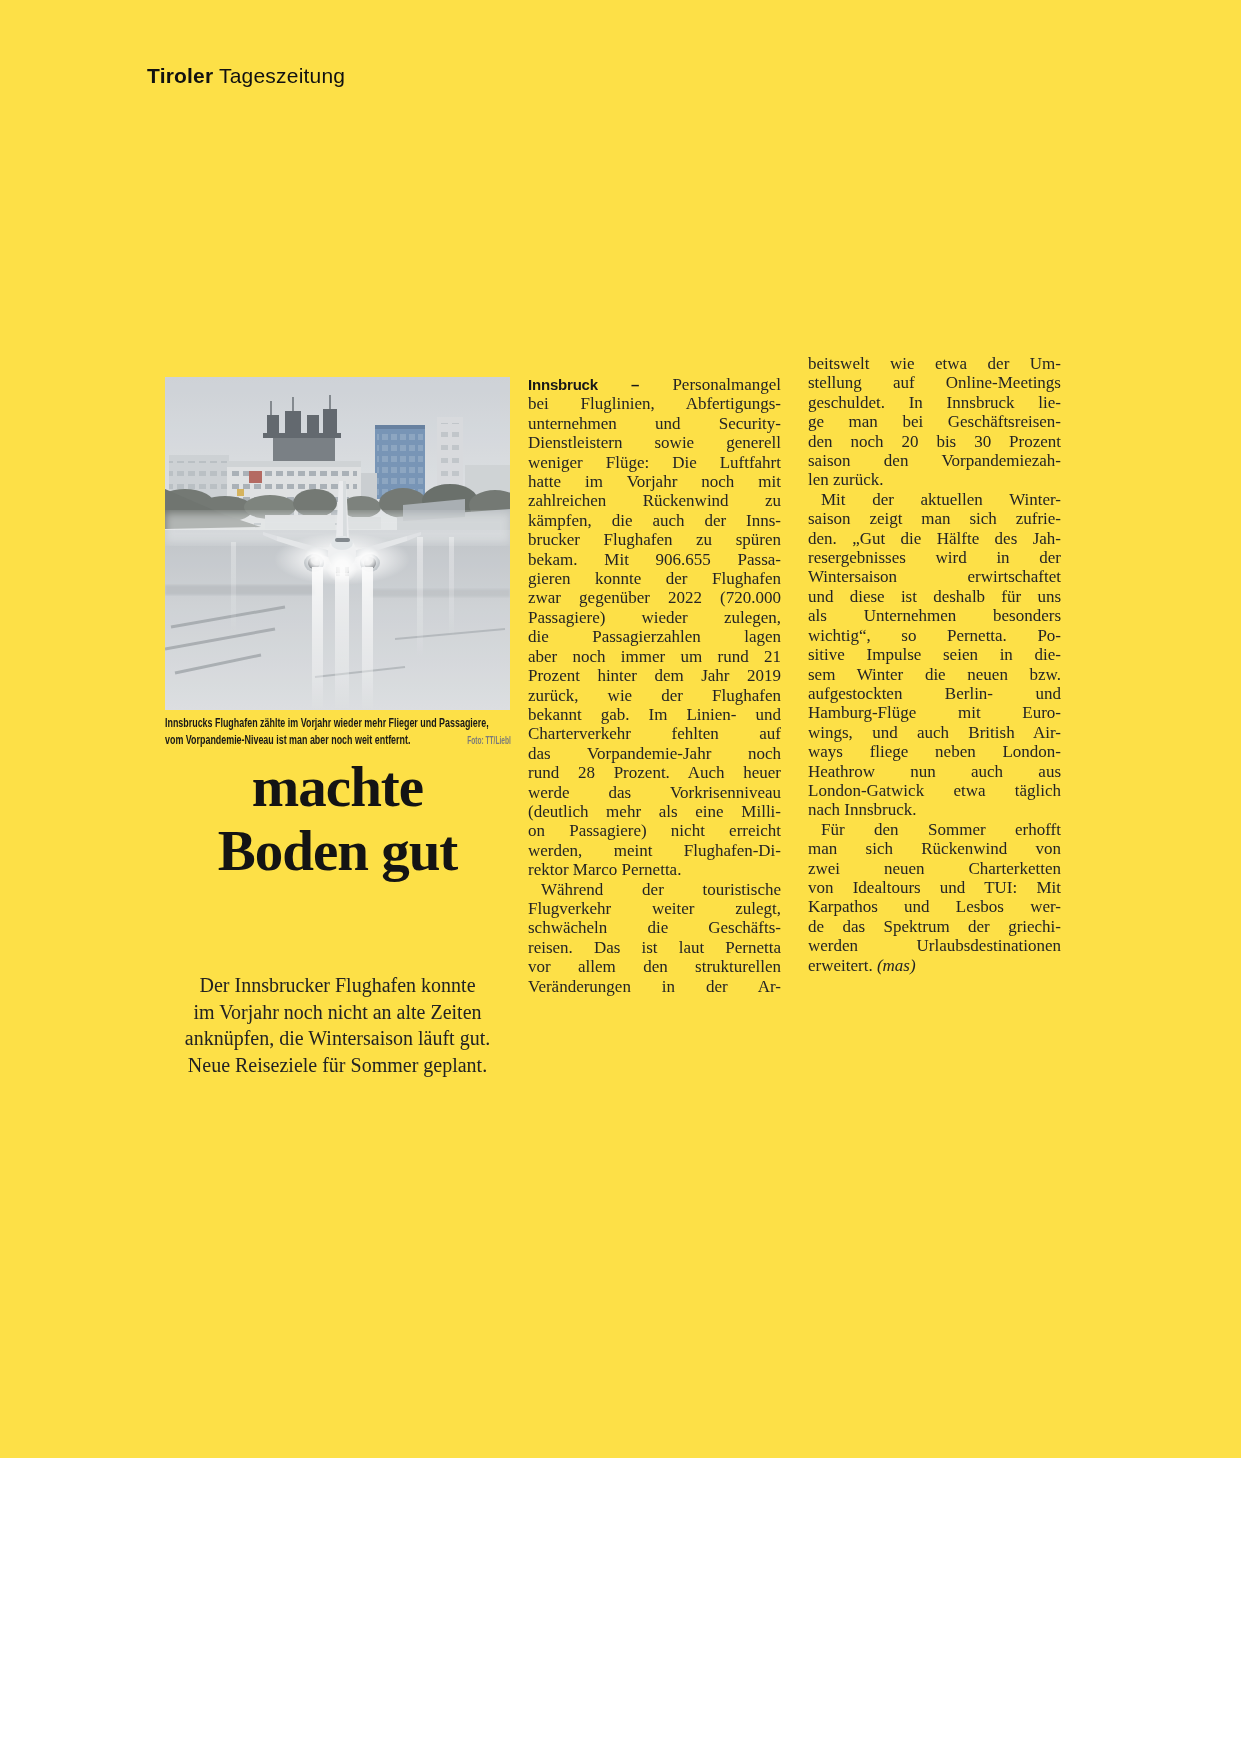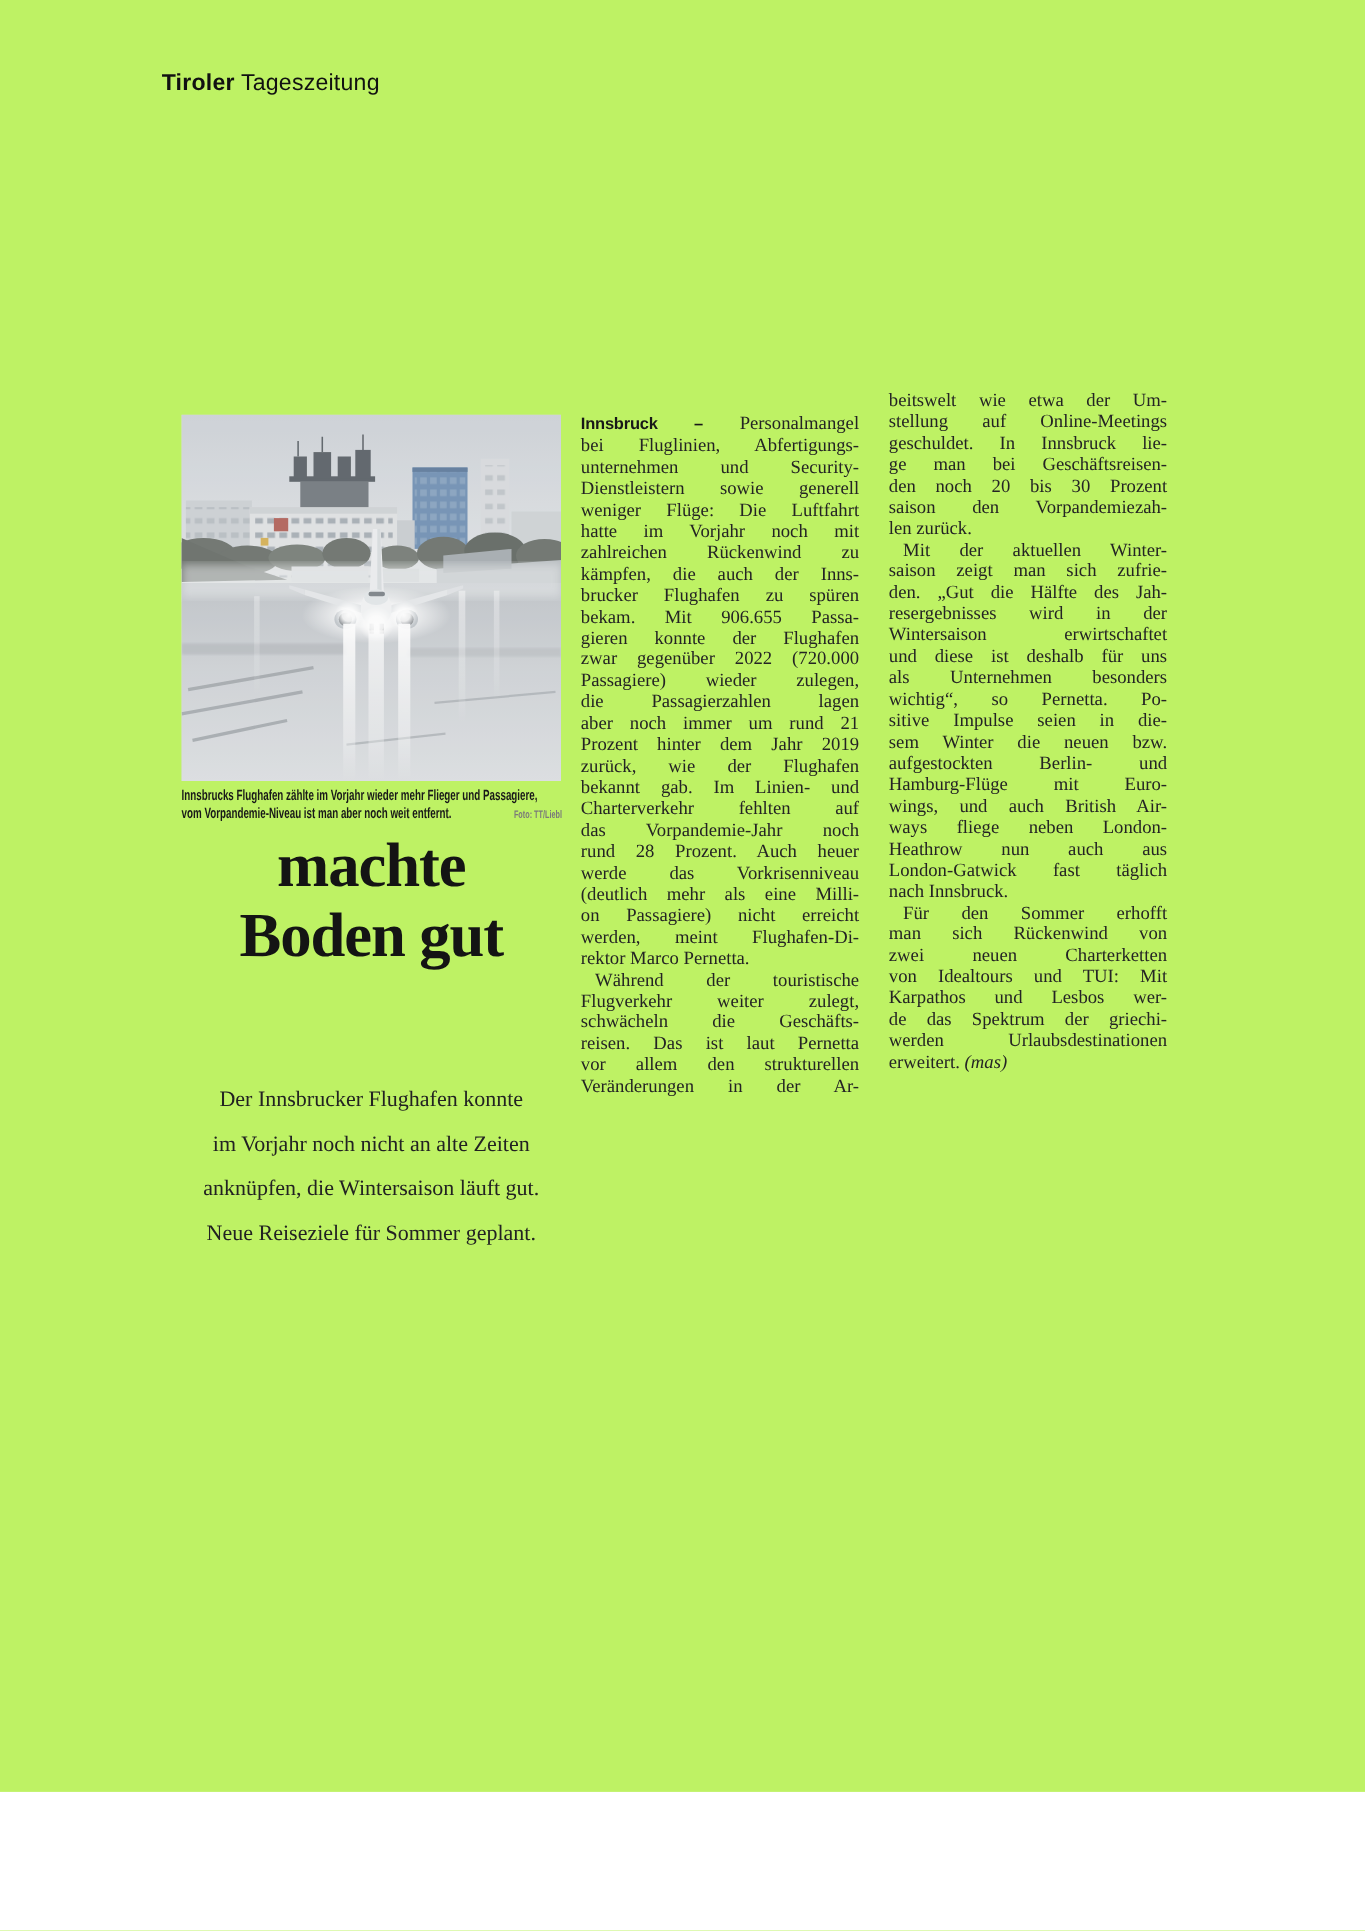--- a/index.html
+++ b/index.html
@@ -1,18 +1,18 @@
 <!DOCTYPE html>
 <html><head>
 <meta charset="utf-8">
 <style>
   * { margin:0; padding:0; box-sizing:border-box; }
   html,body { background:#ffffff; }
   .page {
-    position:relative; width:1241px; height:1629px; background:#bef264;
+    position:relative; width:1241px; height:1458px; background:#fde047;
     font-family:"Liberation Sans", sans-serif; color:#1e1e1e; overflow:hidden;
   }
   .masthead { position:absolute; left:147px; top:64px; font-size:21px; color:#111; letter-spacing:0.2px; }
   .masthead b { font-weight:bold; }
   .clip-headline { position:absolute; left:146px; top:252px; font-size:22px; font-weight:bold; color:#0e0e0e; letter-spacing:0.2px; }
 
   .photo { position:absolute; left:165px; top:377px; width:345px; height:333px; overflow:hidden; background:#d7dadd; }
 
   .caption {
     position:absolute; left:165px; top:715px; width:524px;
@@ -24,21 +24,21 @@
 
   .art-headline {
     position:absolute; left:150px; top:755px; width:375px; text-align:center;
     font-family:"Liberation Serif", serif; font-weight:bold;
     font-size:57px; line-height:64px; color:#141414; letter-spacing:-1px;
   }
   .lead {
     position:absolute; left:150px; top:972px; width:375px; text-align:center;
     font-family:"Liberation Serif", serif; font-size:20px; line-height:26.5px; color:#222;
   }
-  .lead .lline { text-align:center;margin-top:14px; }
+  .lead .lline { text-align:center; }
 
   .col {
     position:absolute; top:354px; width:253px;
     font-family:"Liberation Serif", serif; font-size:17px; line-height:19.4px; color:#242424;
   }
   .col2 { left:528px;margin-top:21px; }
   .col3 { left:808px; }
   .tline { text-align:justify; text-align-last:justify; }
   .tline.pend { text-align-last:left; }
   .tline.pind { text-indent:13px; }
@@ -267,21 +267,21 @@
       <div class="tline">und diese ist deshalb für uns</div>
       <div class="tline">als Unternehmen besonders</div>
       <div class="tline">wichtig“, so Pernetta. Po-</div>
       <div class="tline">sitive Impulse seien in die-</div>
       <div class="tline">sem Winter die neuen bzw.</div>
       <div class="tline">aufgestockten Berlin- und</div>
       <div class="tline">Hamburg-Flüge mit Euro-</div>
       <div class="tline">wings, und auch British Air-</div>
       <div class="tline">ways fliege neben London-</div>
       <div class="tline">Heathrow nun auch aus</div>
-      <div class="tline">London-Gatwick fast täglich</div>
+      <div class="tline">London-Gatwick etwa täglich</div>
       <div class="tline pend">nach Innsbruck.</div>
       <div class="tline pind">Für den Sommer erhofft</div>
       <div class="tline">man sich Rückenwind von</div>
       <div class="tline">zwei neuen Charterketten</div>
       <div class="tline">von Idealtours und TUI: Mit</div>
       <div class="tline">Karpathos und Lesbos wer-</div>
       <div class="tline">de das Spektrum der griechi-</div>
       <div class="tline">werden Urlaubsdestinationen</div>
       <div class="tline pend">erweitert. <i>(mas)</i></div>
     </div>

